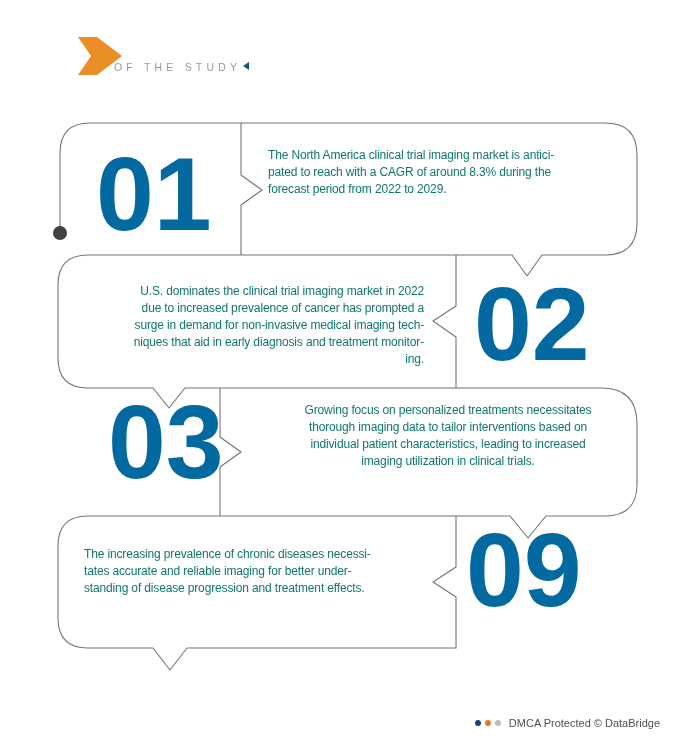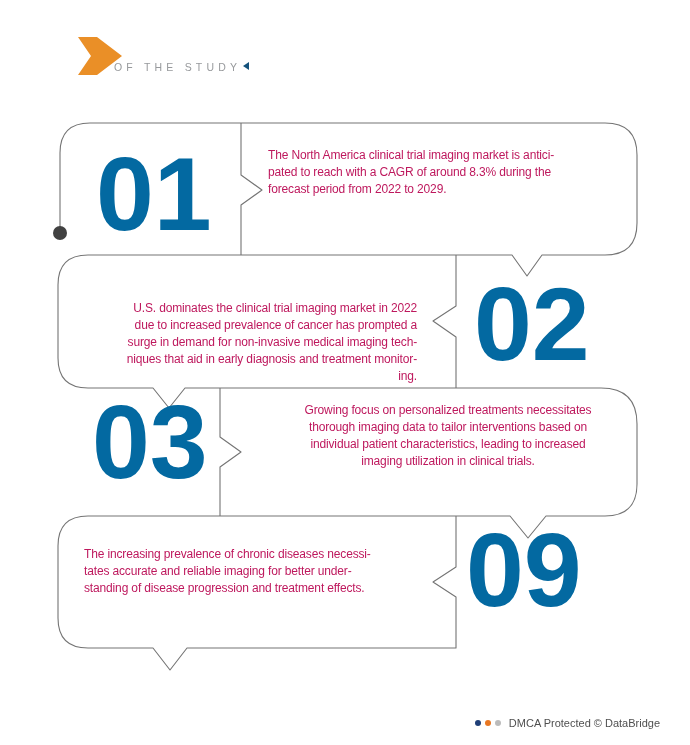--- a/index.html
+++ b/index.html
@@ -26,29 +26,29 @@
   }
   
   .art{position:absolute;left:0;top:0;}
   
   .big-num{
     position:absolute;font-size:104px;font-weight:700;color:#0369a1;
     line-height:1;letter-spacing:0px;
   }
   .num-01{left:96px;top:142px;}
   .num-02{left:474px;top:272px;}
-  .num-03{left:92px;top:390px;}
+  .num-03{left:108px;top:390px;}
   .num-04{left:466px;top:518px;}
   
   .finding-text{
-    position:absolute;font-size:12px;line-height:17px;color:#be185d;
+    position:absolute;font-size:12px;line-height:17px;color:#0f766e;
     letter-spacing:-0.15px;white-space:pre-line;font-weight:400;
   }
   .text-1{left:268px;top:147px;width:360px;text-align:left;}
-  .text-2{left:72px; top:283px;width:345px;text-align:right;margin-top:17px;}
+  .text-2{left:79px; top:283px;width:345px;text-align:right;}
   .text-3{left:268px;top:402px;width:360px;text-align:center;}
   .text-4{left:84px; top:546px;width:340px;text-align:left;}
   
   .footer{
     position:absolute;right:30px;top:717px;display:flex;align-items:center;gap:4px;
   }
   .dot{width:6px;height:6px;border-radius:50%;}
   .dot-blue{background:#1F3F77;}
   .dot-orange{background:#E87722;}
   .dot-gray{background:#BBBBBB;}

